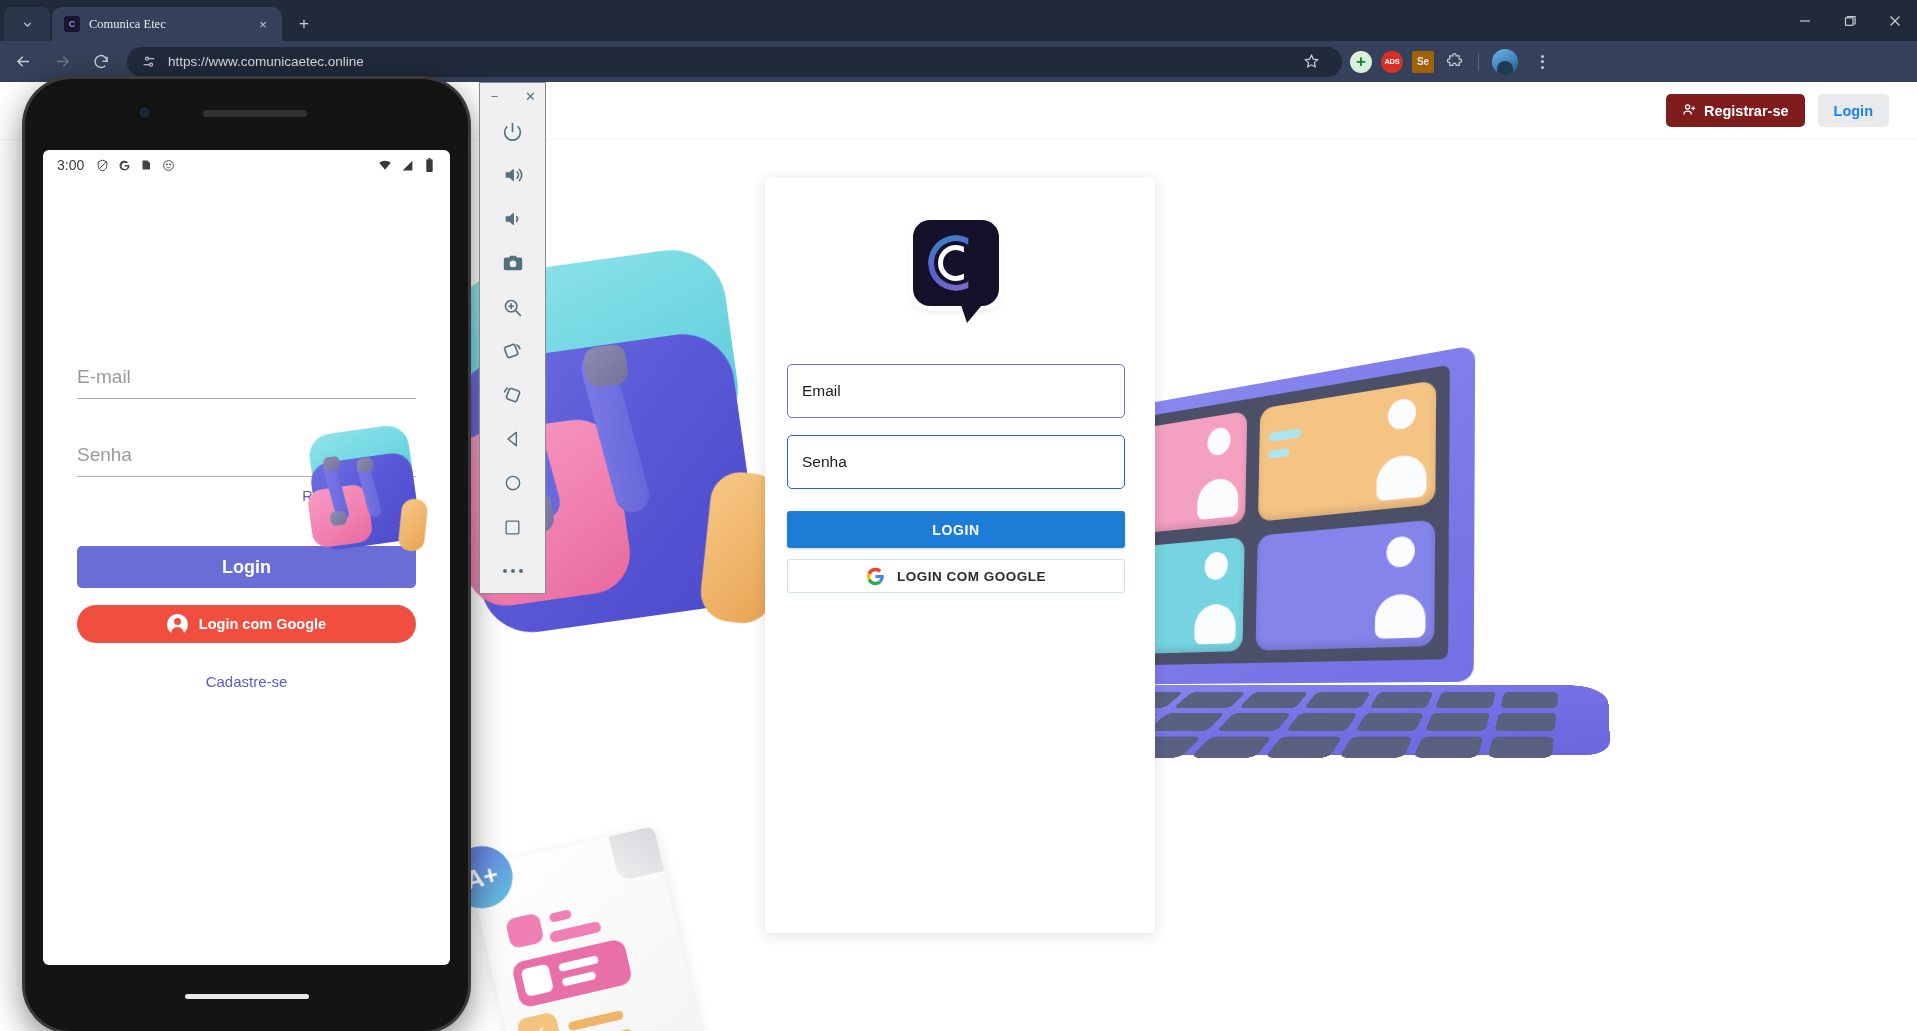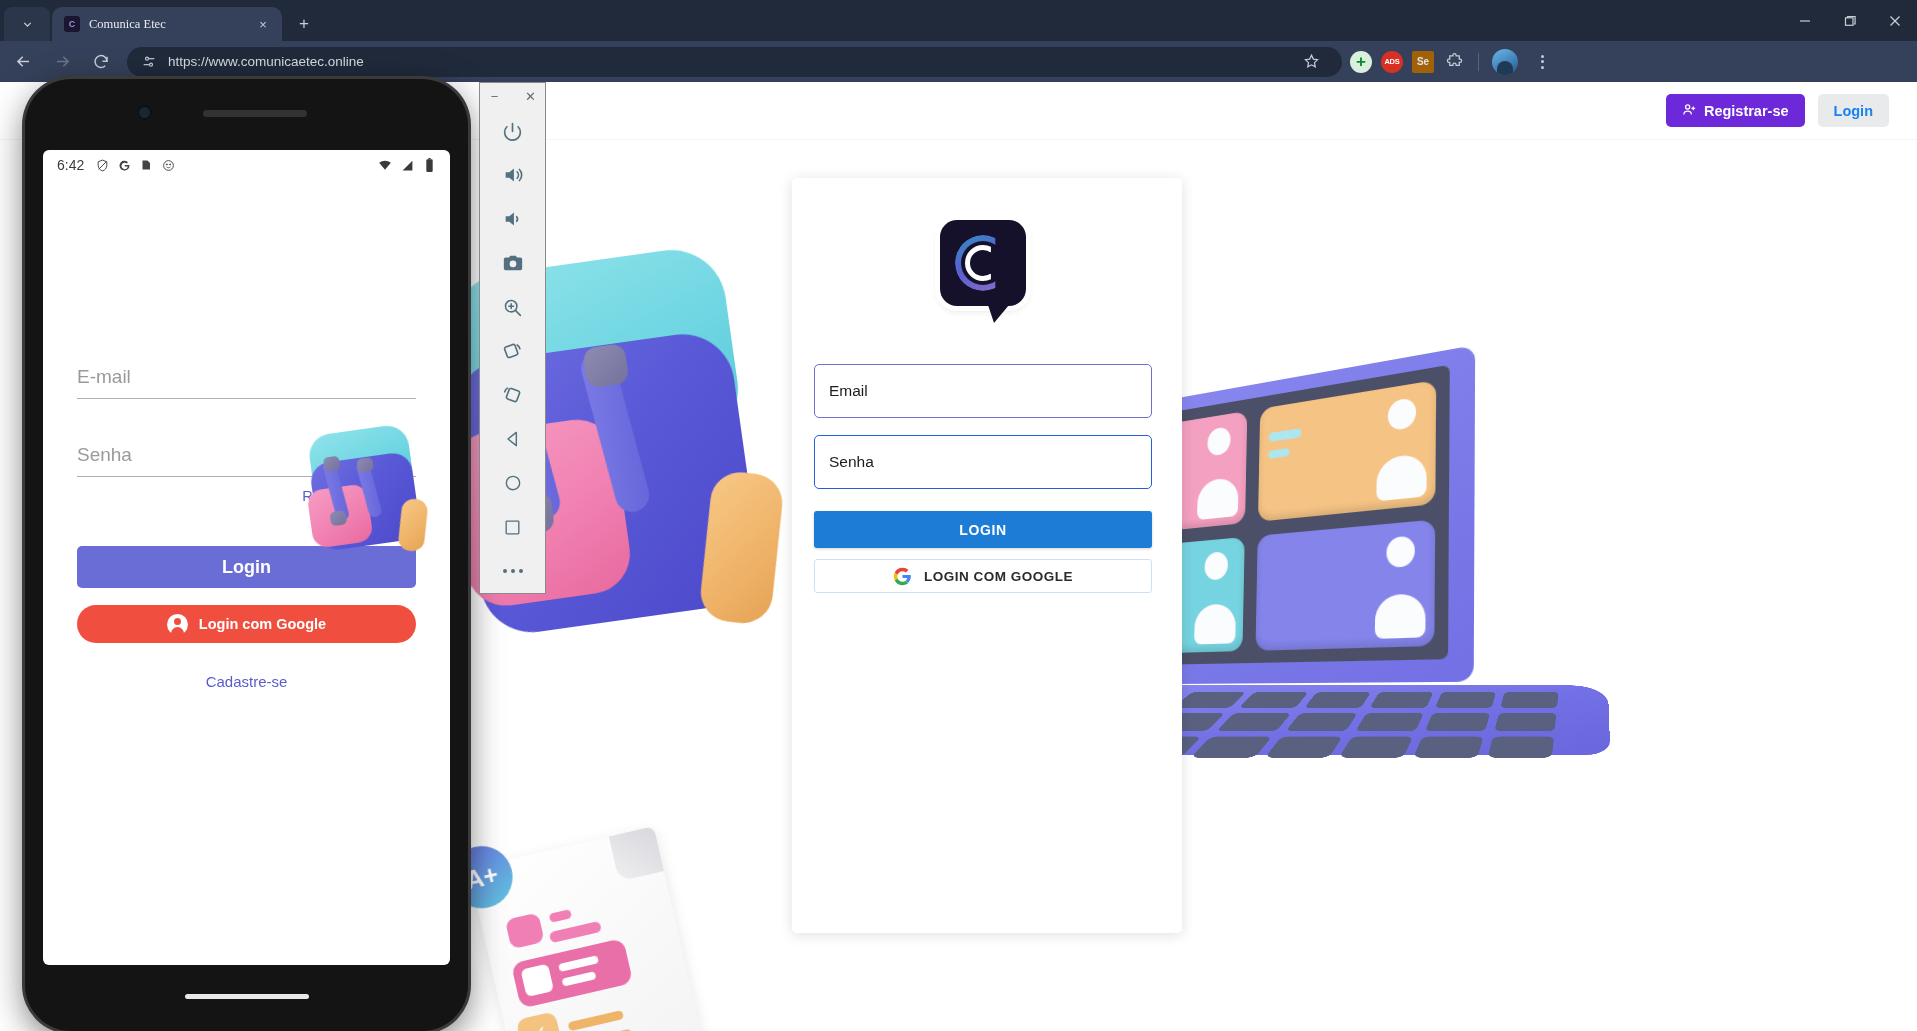--- a/index.html
+++ b/index.html
@@ -91,21 +91,21 @@
     background: #ffffff; overflow: hidden;
   }
 
   .site-header {
     position: absolute; top: 0; left: 0; right: 0; height: 58px;
     background: #fff; display: flex; align-items: center; justify-content: flex-end;
     padding-right: 28px; gap: 13px; z-index: 6;
     border-bottom: 1px solid rgba(0,0,0,0.04);
   }
   .btn-register {
-    background: #6d28d9; color: #fff; border: none;
+    background: #7f1d1d; color: #fff; border: none;
     height: 33px; padding: 0 16px; border-radius: 5px;
     font-size: 14.5px; font-weight: bold; display: flex; align-items: center; gap: 7px;
     font-family: inherit;
   }
   .btn-login-top {
     background: #E9EAEC; color: #1A83F0; border: none;
     height: 33px; padding: 0 16px; border-radius: 5px;
     font-size: 14.5px; font-weight: bold; font-family: inherit;
   }
 
@@ -179,21 +179,21 @@
   .doc-block-pink .wsq { position:absolute; left: 8px; top: 8px; width: 28px; height: 28px; border-radius: 6px; background:#fff; }
   .doc-block-pink .wl1 { position:absolute; left: 46px; top: 11px; width: 40px; height: 8px; border-radius: 4px; background:#fff; }
   .doc-block-pink .wl2 { position:absolute; left: 46px; top: 26px; width: 34px; height: 8px; border-radius: 4px; background:#fff; }
   .doc-check { position:absolute; left: 32px; top: 178px; width: 40px; height: 38px; border-radius: 10px;
     background: #f3c37f; display:flex; align-items:center; justify-content:center; color:#fff; font-size: 21px; }
   .doc-line-or-s { position:absolute; left: 82px; top: 192px; width: 56px; height: 9px; border-radius: 5px; background: #eeb468; }
   .doc-line-or-l { position:absolute; left: 78px; top: 212px; width: 64px; height: 9px; border-radius: 5px; background: #eeb468; }
 
   
   .login-card {
-    position: absolute; left: 792px; top: 96px; width: 390px; height: 755px;
+    position: absolute; left: 765px; top: 96px; width: 390px; height: 755px;
     background: #fff; border-radius: 5px;
     box-shadow: 0 2px 14px rgba(0,0,0,0.13);
     padding: 42px 30px 0 22px; z-index: 5;
   }
   .logo-wrap { display: flex; justify-content: center; margin-bottom: 45px; }
   .logo { width: 86px; height: 99px; position: relative; }
   .logo-bubble {
     width: 86px; height: 86px; border-radius: 17px;
     background: #16112B; position: relative;
     box-shadow: 0 0 0 5px #fff, 0 3px 8px rgba(0,0,0,0.20);
@@ -532,21 +532,21 @@
     </div>
   </div>
 </div>
 
 <div class="phone">
   <div class="phone-notch-cam"></div>
   <div class="phone-speaker"></div>
 
   <div class="phone-screen">
     <div class="ph-status">
-      <span class="time">6:42</span>
+      <span class="time">3:00</span>
       <span class="ph-ic">
         <svg width="13" height="13" viewBox="0 0 24 24" fill="none" stroke="#444" stroke-width="1.8">
             <path d="M12 2l8 3.2v6.3c0 5-3.4 9.3-8 10.5-4.6-1.2-8-5.5-8-10.5V5.2z"></path>
             <line x1="5" y1="19" x2="19" y2="5"></line>
           </svg>
       </span>
       <span class="ph-ic">
         <svg width="13" height="13" viewBox="0 0 24 24" fill="#444">
             <path d="M22 11h-9.5v2.9h5.6c-.5 2.8-2.9 4.9-5.6 4.9a6 6 0 1 1 3.9-10.6l2-2A8.9 8.9 0 1 0 12.5 21c5 0 8.6-3.5 8.6-8.6 0-.6 0-1-.1-1.4z"></path>
           </svg>

